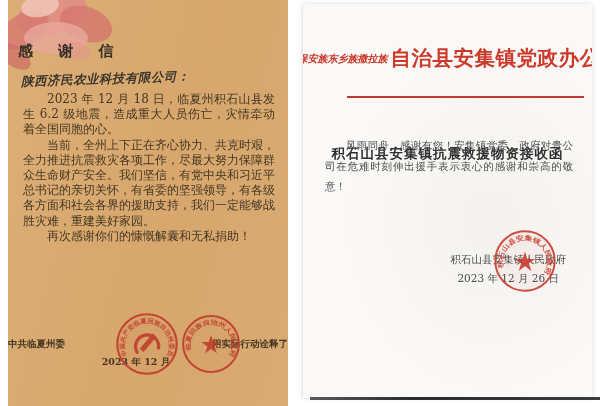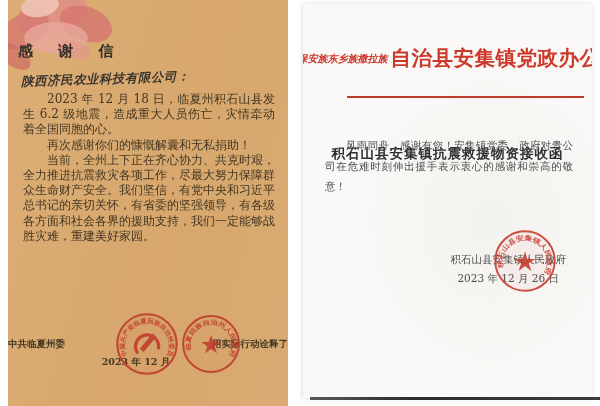--- a/index.html
+++ b/index.html
@@ -89,22 +89,22 @@
       <ellipse cx="20" cy="68" rx="19" ry="10" fill="#cf6b66" opacity="0.7" transform="rotate(35 20 68)"></ellipse>
       <ellipse cx="80" cy="62" rx="17" ry="9" fill="#e2968c" opacity="0.6" transform="rotate(15 80 62)"></ellipse>
     </svg>
 
     <div class="l-title">感 谢 信</div>
 
     <div class="l-addressee">陕西济民农业科技有限公司：</div>
 
     <div class="l-body">
       <p>2023 年 12 月 18 日，临夏州积石山县发生 6.2 级地震，造成重大人员伤亡，灾情牵动着全国同胞的心。</p>
+      <p>当前，全州上下正在齐心协力、共克时艰，全力推进抗震救灾各项工作，尽最大努力保障群众生命财产安全。我们坚信，有党中央和习近平总书记的亲切关怀，有省委的坚强领导，有各级各方面和社会各界的援助支持，我们一定能够战胜灾难，重建美好家园。</p>
       <p>再次感谢你们的慷慨解囊和无私捐助！</p>
-      <p>当前，全州上下正在齐心协力、共克时艰，全力推进抗震救灾各项工作，尽最大努力保障群众生命财产安全。我们坚信，有党中央和习近平总书记的亲切关怀，有省委的坚强领导，有各级各方面和社会各界的援助支持，我们一定能够战胜灾难，重建美好家园。</p>
     </div>
 
     <div class="l-sign-row">
       <span>中共临夏州委</span>
       <span>用实际行动诠释了</span>
     </div>
     <div class="l-date">2023 年 12 月</div>
 
     <svg class="seal seal-party" width="66" height="66" viewBox="0 0 80 80">
       <defs>

